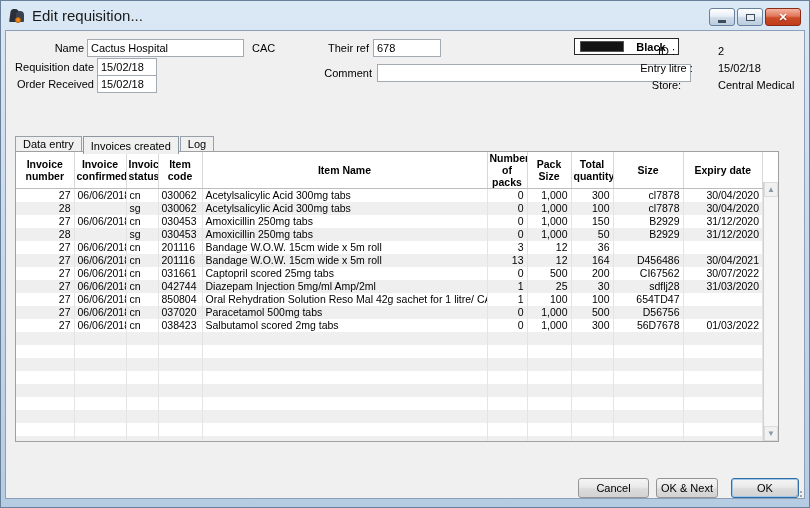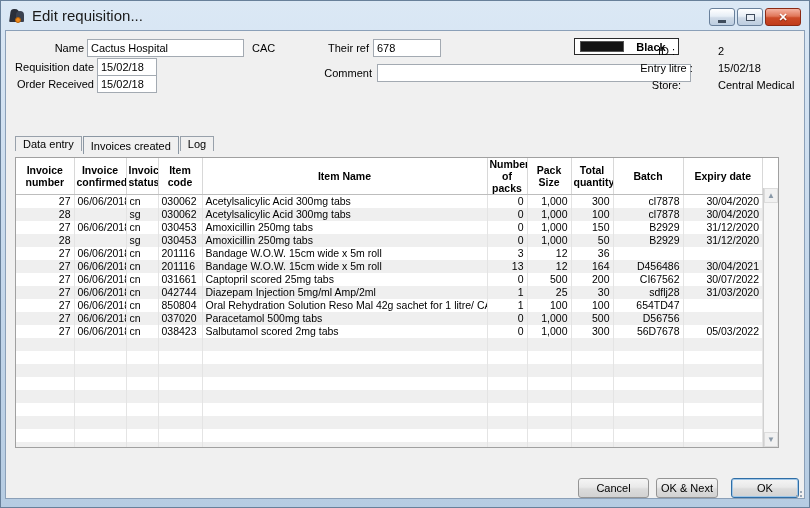--- a/index.html
+++ b/index.html
@@ -42,21 +42,21 @@
   .info-row{display:flex;line-height:17px;}
   .info-label{width:95px;text-align:center;margin-right:4px;}
   .info-value{min-width:80px;text-align:left;}
 
   
   .tabs{position:absolute;left:9px;top:105px;display:flex;align-items:flex-start;height:18px;}
   .tab{border:1px solid #98a1ab;border-bottom:none;background:#f0f0f0;padding:1px 7px 2px 7px;height:15px;margin-right:1px;position:relative;z-index:1;}
   .tab.active{height:18px;padding-top:3px;z-index:3;margin-bottom:-1px;border-color:#8b97a3;}
 
   
-  .table-wrap{position:absolute;left:9px;top:126px;width:764px;height:291px;background:#fff;border:1px solid #a0a0a0;display:flex;z-index:2;}
+  .table-wrap{position:absolute;left:9px;top:120px;width:764px;height:291px;background:#fff;border:1px solid #a0a0a0;display:flex;z-index:2;}
   .grid-area{flex:1;overflow:hidden;}
   table{border-collapse:collapse;table-layout:fixed;width:100%;font-size:10.5px;}
   col.c1{width:58px}col.c2{width:52px}col.c3{width:32px}col.c4{width:44px}col.c5{width:285px}
   col.c6{width:40px}col.c7{width:44px}col.c8{width:42px}col.c9{width:70px}
   th{font-weight:bold;font-size:10.5px;text-align:center;vertical-align:middle;background:#fff;
      border-right:1px solid #d8d8d8;border-bottom:1px solid #bdbdbd;height:30px;line-height:12px;padding:0 2px;overflow:hidden;}
   td{height:13px;line-height:13px;padding:0 3px;border-right:1px solid #e4e4e4;overflow:hidden;white-space:nowrap;}
   tbody tr:nth-child(even){background:#efefef;}
   td:nth-child(1),td:nth-child(6),td:nth-child(7),td:nth-child(8),td:nth-child(9),td:nth-child(10){text-align:right;}
 
@@ -162,21 +162,21 @@
           <thead>
               <tr>
                 <th>Invoice number</th>
                 <th>Invoice confirmed</th>
                 <th>Invoice status</th>
                 <th>Item code</th>
                 <th>Item Name</th>
                 <th>Number of packs</th>
                 <th>Pack Size</th>
                 <th>Total quantity</th>
-                <th>Batch</th>
+                <th>Size</th>
                 <th>Expiry date</th>
               </tr>
             </thead>
           <tbody>
               <tr>
                 <td>27</td>
                 <td>06/06/2018</td>
                 <td>cn</td>
                 <td>030062</td>
                 <td>Acetylsalicylic Acid 300mg tabs</td>
@@ -297,21 +297,21 @@
               <tr>
                 <td>27</td>
                 <td>06/06/2018</td>
                 <td>cn</td>
                 <td>038423</td>
                 <td>Salbutamol scored 2mg tabs</td>
                 <td>0</td>
                 <td>1,000</td>
                 <td>300</td>
                 <td>56D7678</td>
-                <td>05/03/2022</td>
+                <td>01/03/2022</td>
               </tr>
               <tr>
                 <td></td>
                 <td></td>
                 <td></td>
                 <td></td>
                 <td></td>
                 <td></td>
                 <td></td>
                 <td></td>

